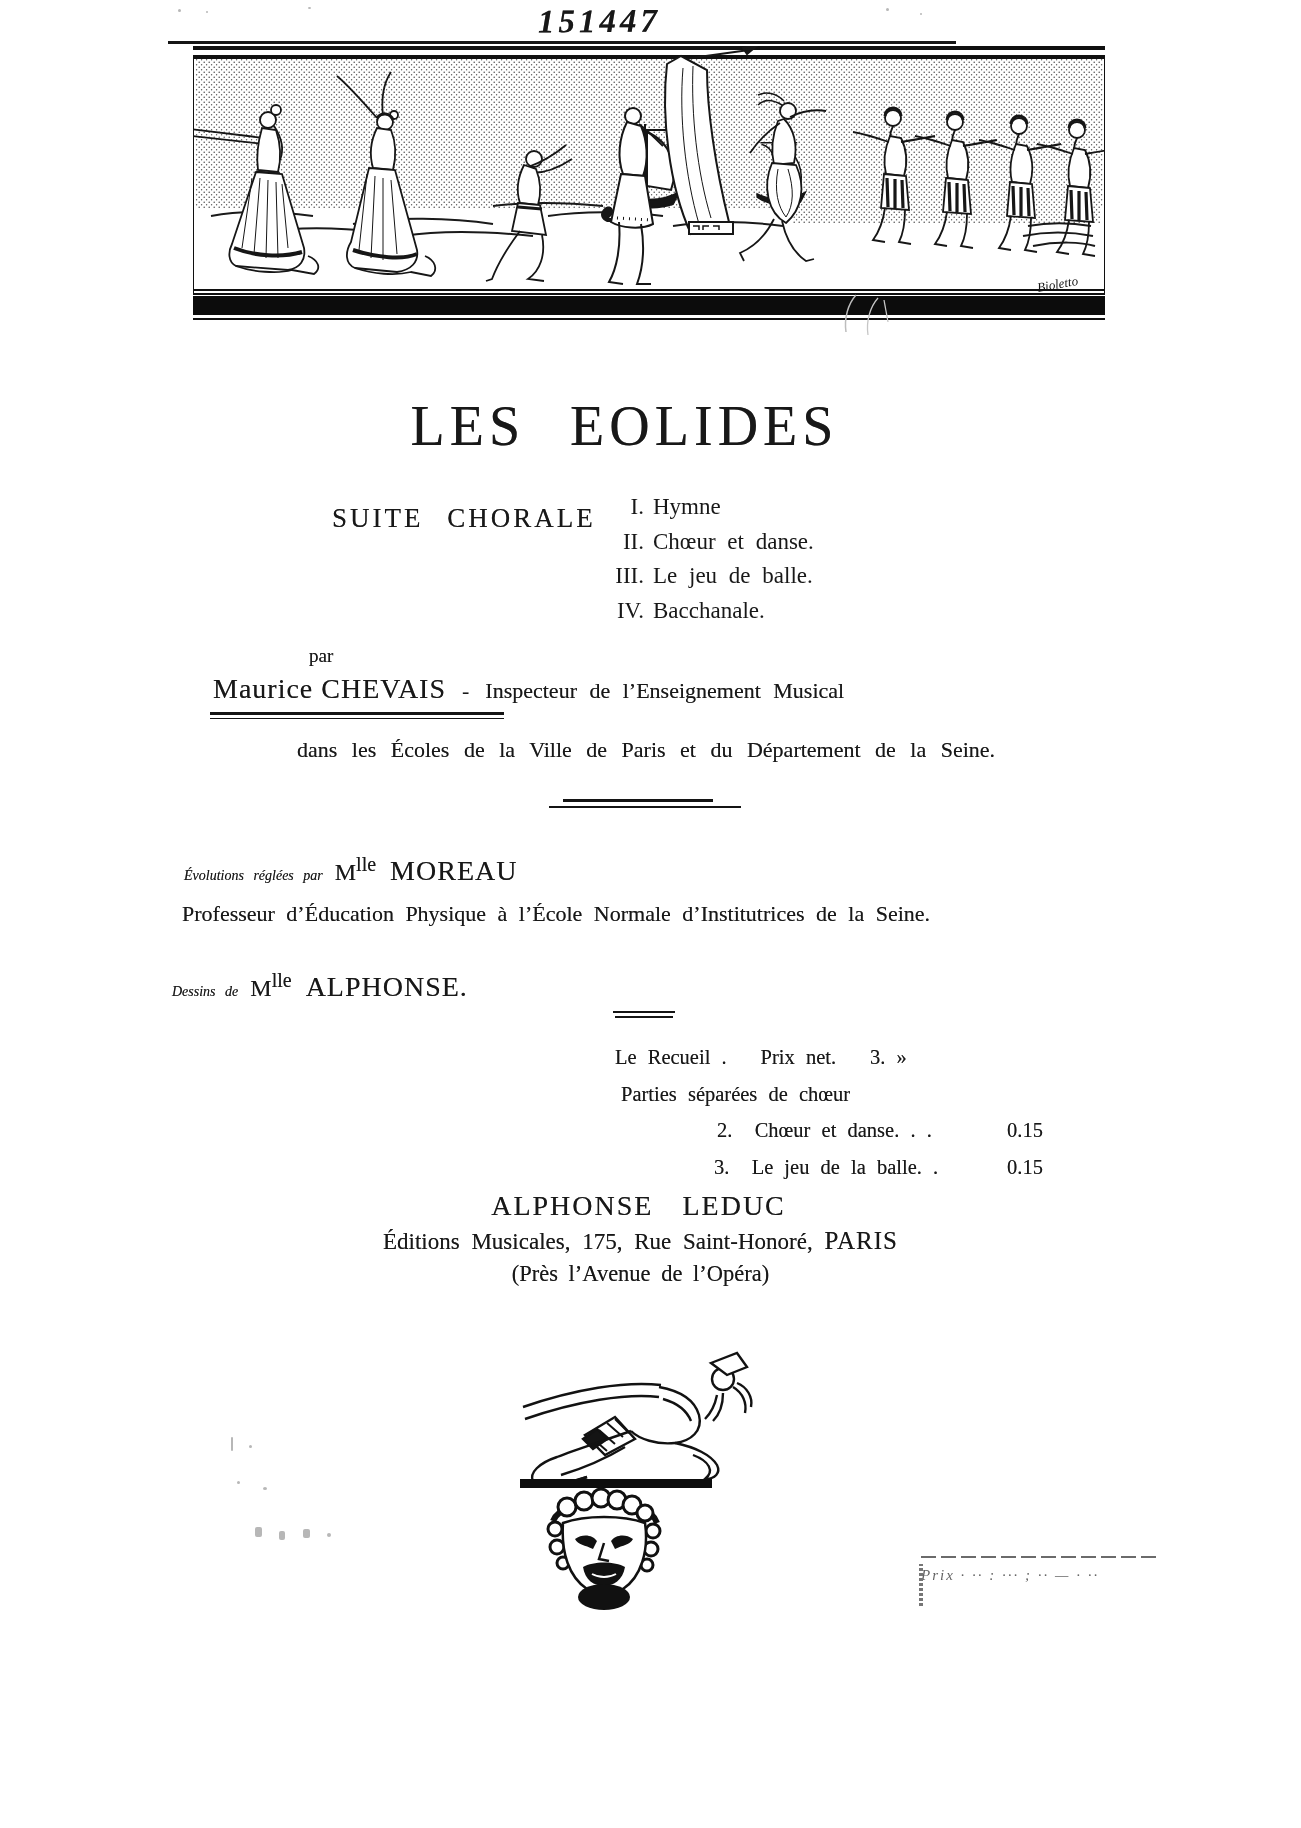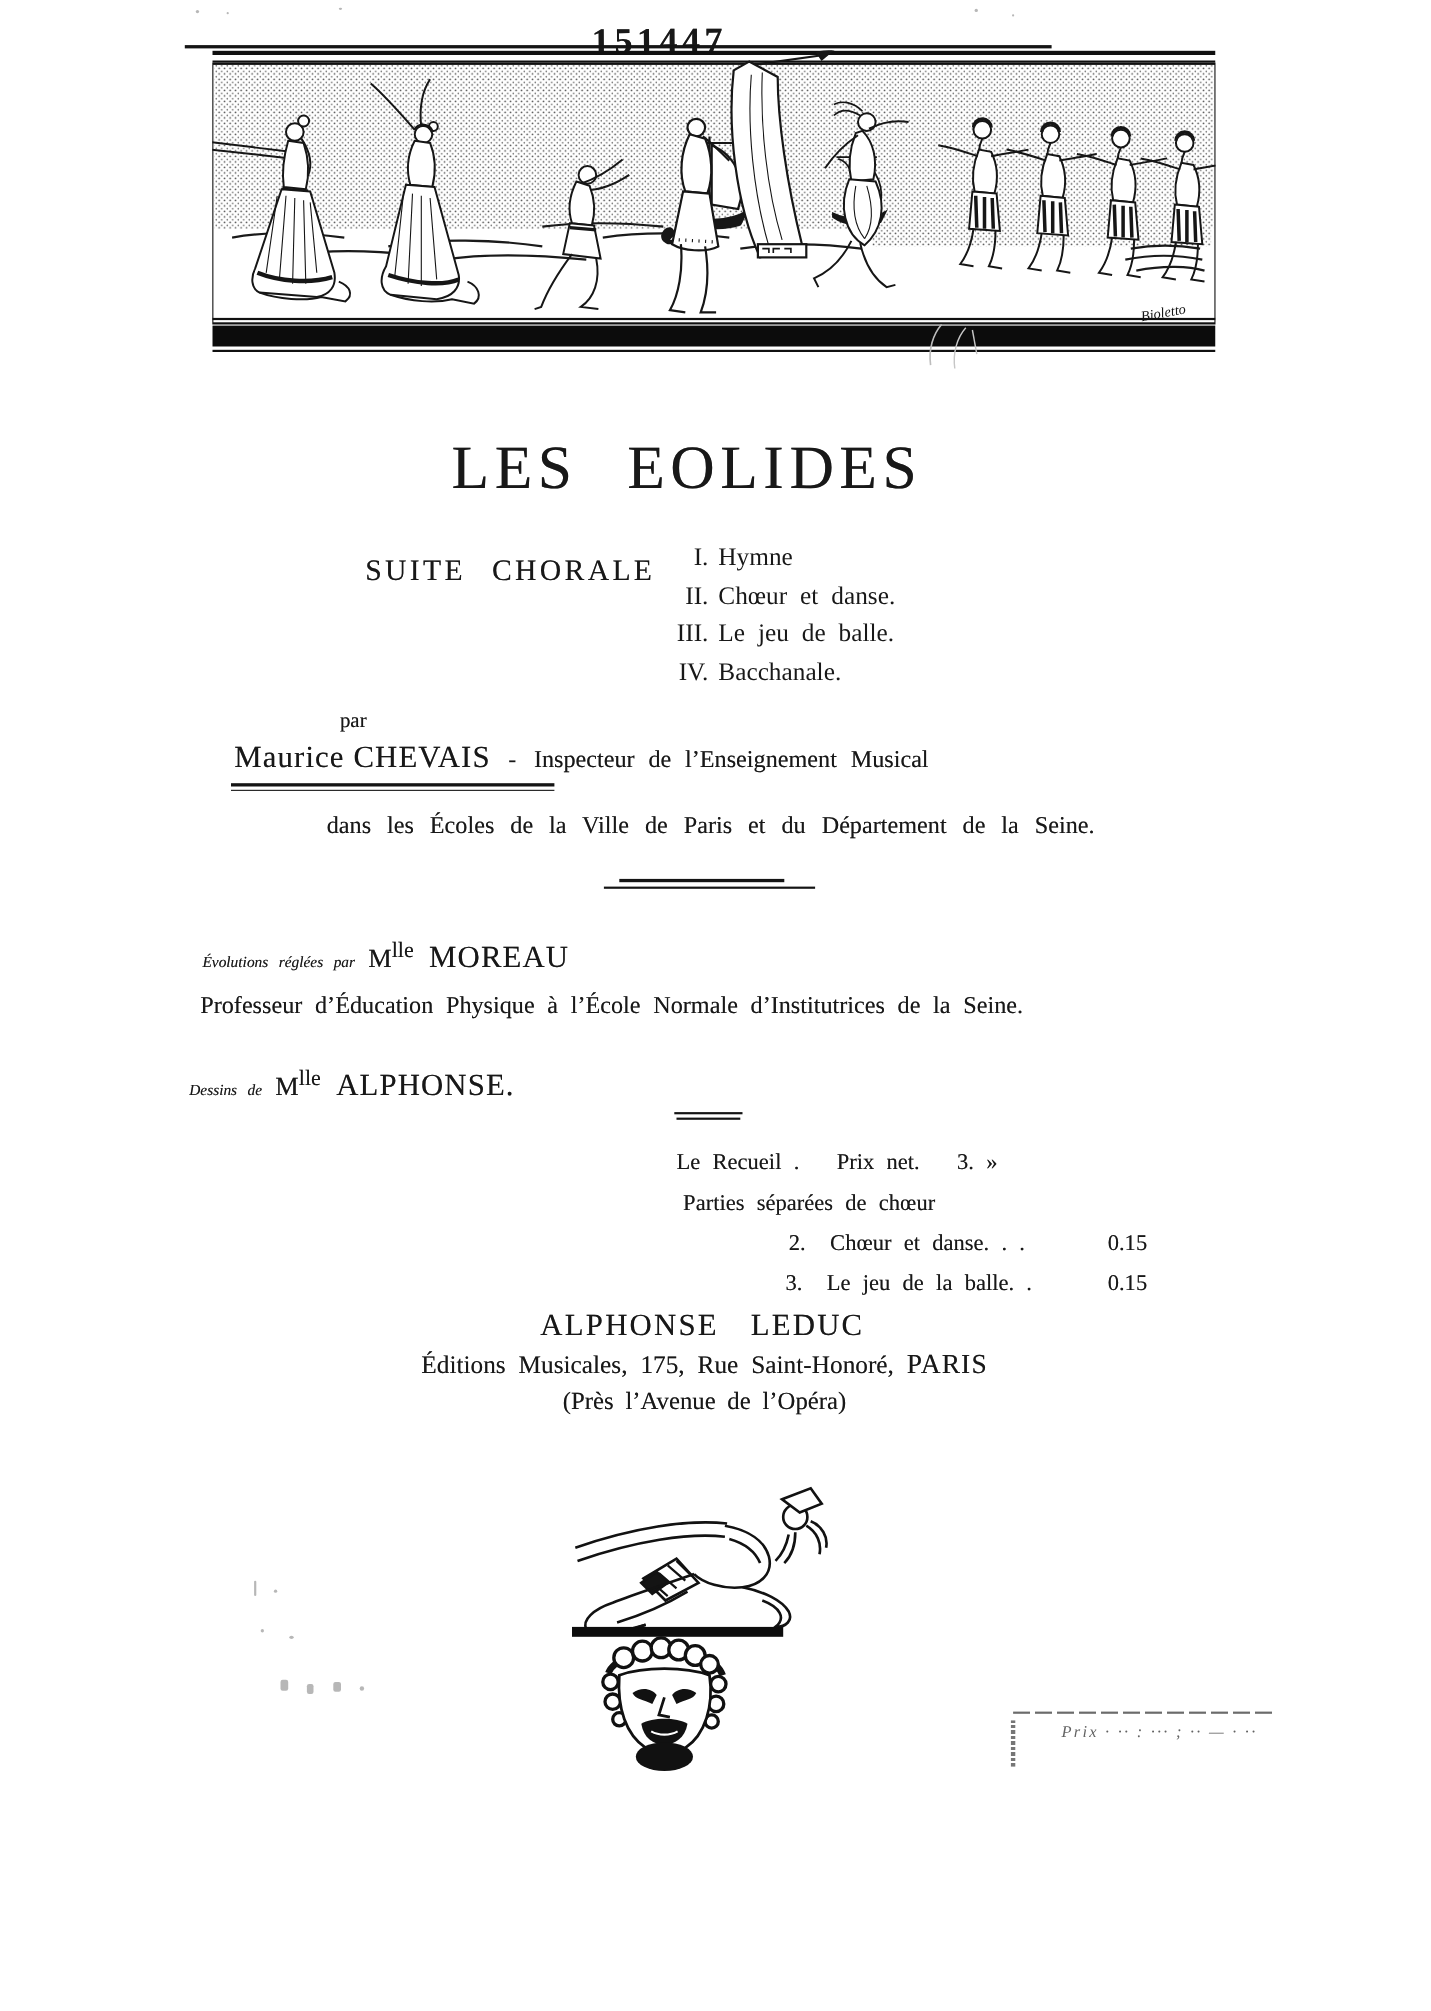--- a/index.html
+++ b/index.html
@@ -41,37 +41,37 @@
   .pub-addr{width:1301px;text-align:center;font-size:23px;word-spacing:6px;}
   .pub-city{font-size:25px;letter-spacing:1px;}
   .pub-note{width:1301px;text-align:center;font-size:22.5px;word-spacing:5px;}
   
   .spk{position:absolute;background:#6f6f6f;border-radius:50%;opacity:.5;}
   .stamp{width:236px;height:52px;filter:blur(.6px);opacity:.8;color:#3c3c3c;}
   .stamp-rule{display:block;height:2px;margin-bottom:8px;
     background:repeating-linear-gradient(90deg,#474747 0 15px,transparent 15px 20px);}
   .stamp::before{content:"";position:absolute;left:-2px;top:8px;width:4px;height:42px;
     background:repeating-linear-gradient(0deg,#555 0 3px,transparent 3px 5px);}
-  .stamp-text{font-size:15px;font-style:italic;letter-spacing:2px;margin-left:44px;}
+  .stamp-text{font-size:15px;font-style:italic;letter-spacing:2px;}
   svg text{font-family:"Liberation Serif","DejaVu Serif",serif;}
 </style>
 </head>
 <body>
 
 <div class="page">
 
   <i class="spk" style="left:178px;top:9px;width:3px;height:3px;"></i>
   <i class="spk" style="left:206px;top:11px;width:2px;height:2px;"></i>
   <i class="spk" style="left:308px;top:7px;width:3px;height:2px;"></i>
   <i class="spk" style="left:886px;top:8px;width:3px;height:3px;"></i>
   <i class="spk" style="left:920px;top:13px;width:2px;height:2px;"></i>
   <i class="spk" style="left:956px;top:96px;width:3px;height:3px;"></i>
   <i class="spk" style="left:963px;top:208px;width:2px;height:3px;"></i>
 
-  <div class="abs plate ink" style="left:538px;top:20px;">151447</div>
+  <div class="abs plate ink" style="left:538px;top:3px;font-style:italic;">151447</div>
   <div class="abs plate-rule" style="left:168px;top:41px;width:788px;"></div>
 
   <svg class="abs" style="left:193px;top:46px;" width="912" height="274" viewBox="0 0 912 274">
     <defs>
       <pattern id="stip" width="5" height="5" patternUnits="userSpaceOnUse">
         <rect width="5" height="5" fill="#ffffff"></rect>
         <circle cx="1.2" cy="1.2" r="0.75" fill="#4a4a4a"></circle>
         <circle cx="3.6" cy="3.8" r="0.7" fill="#5a5a5a"></circle>
       </pattern>
       <g id="ship" stroke="#161616" fill="none" stroke-width="2">

